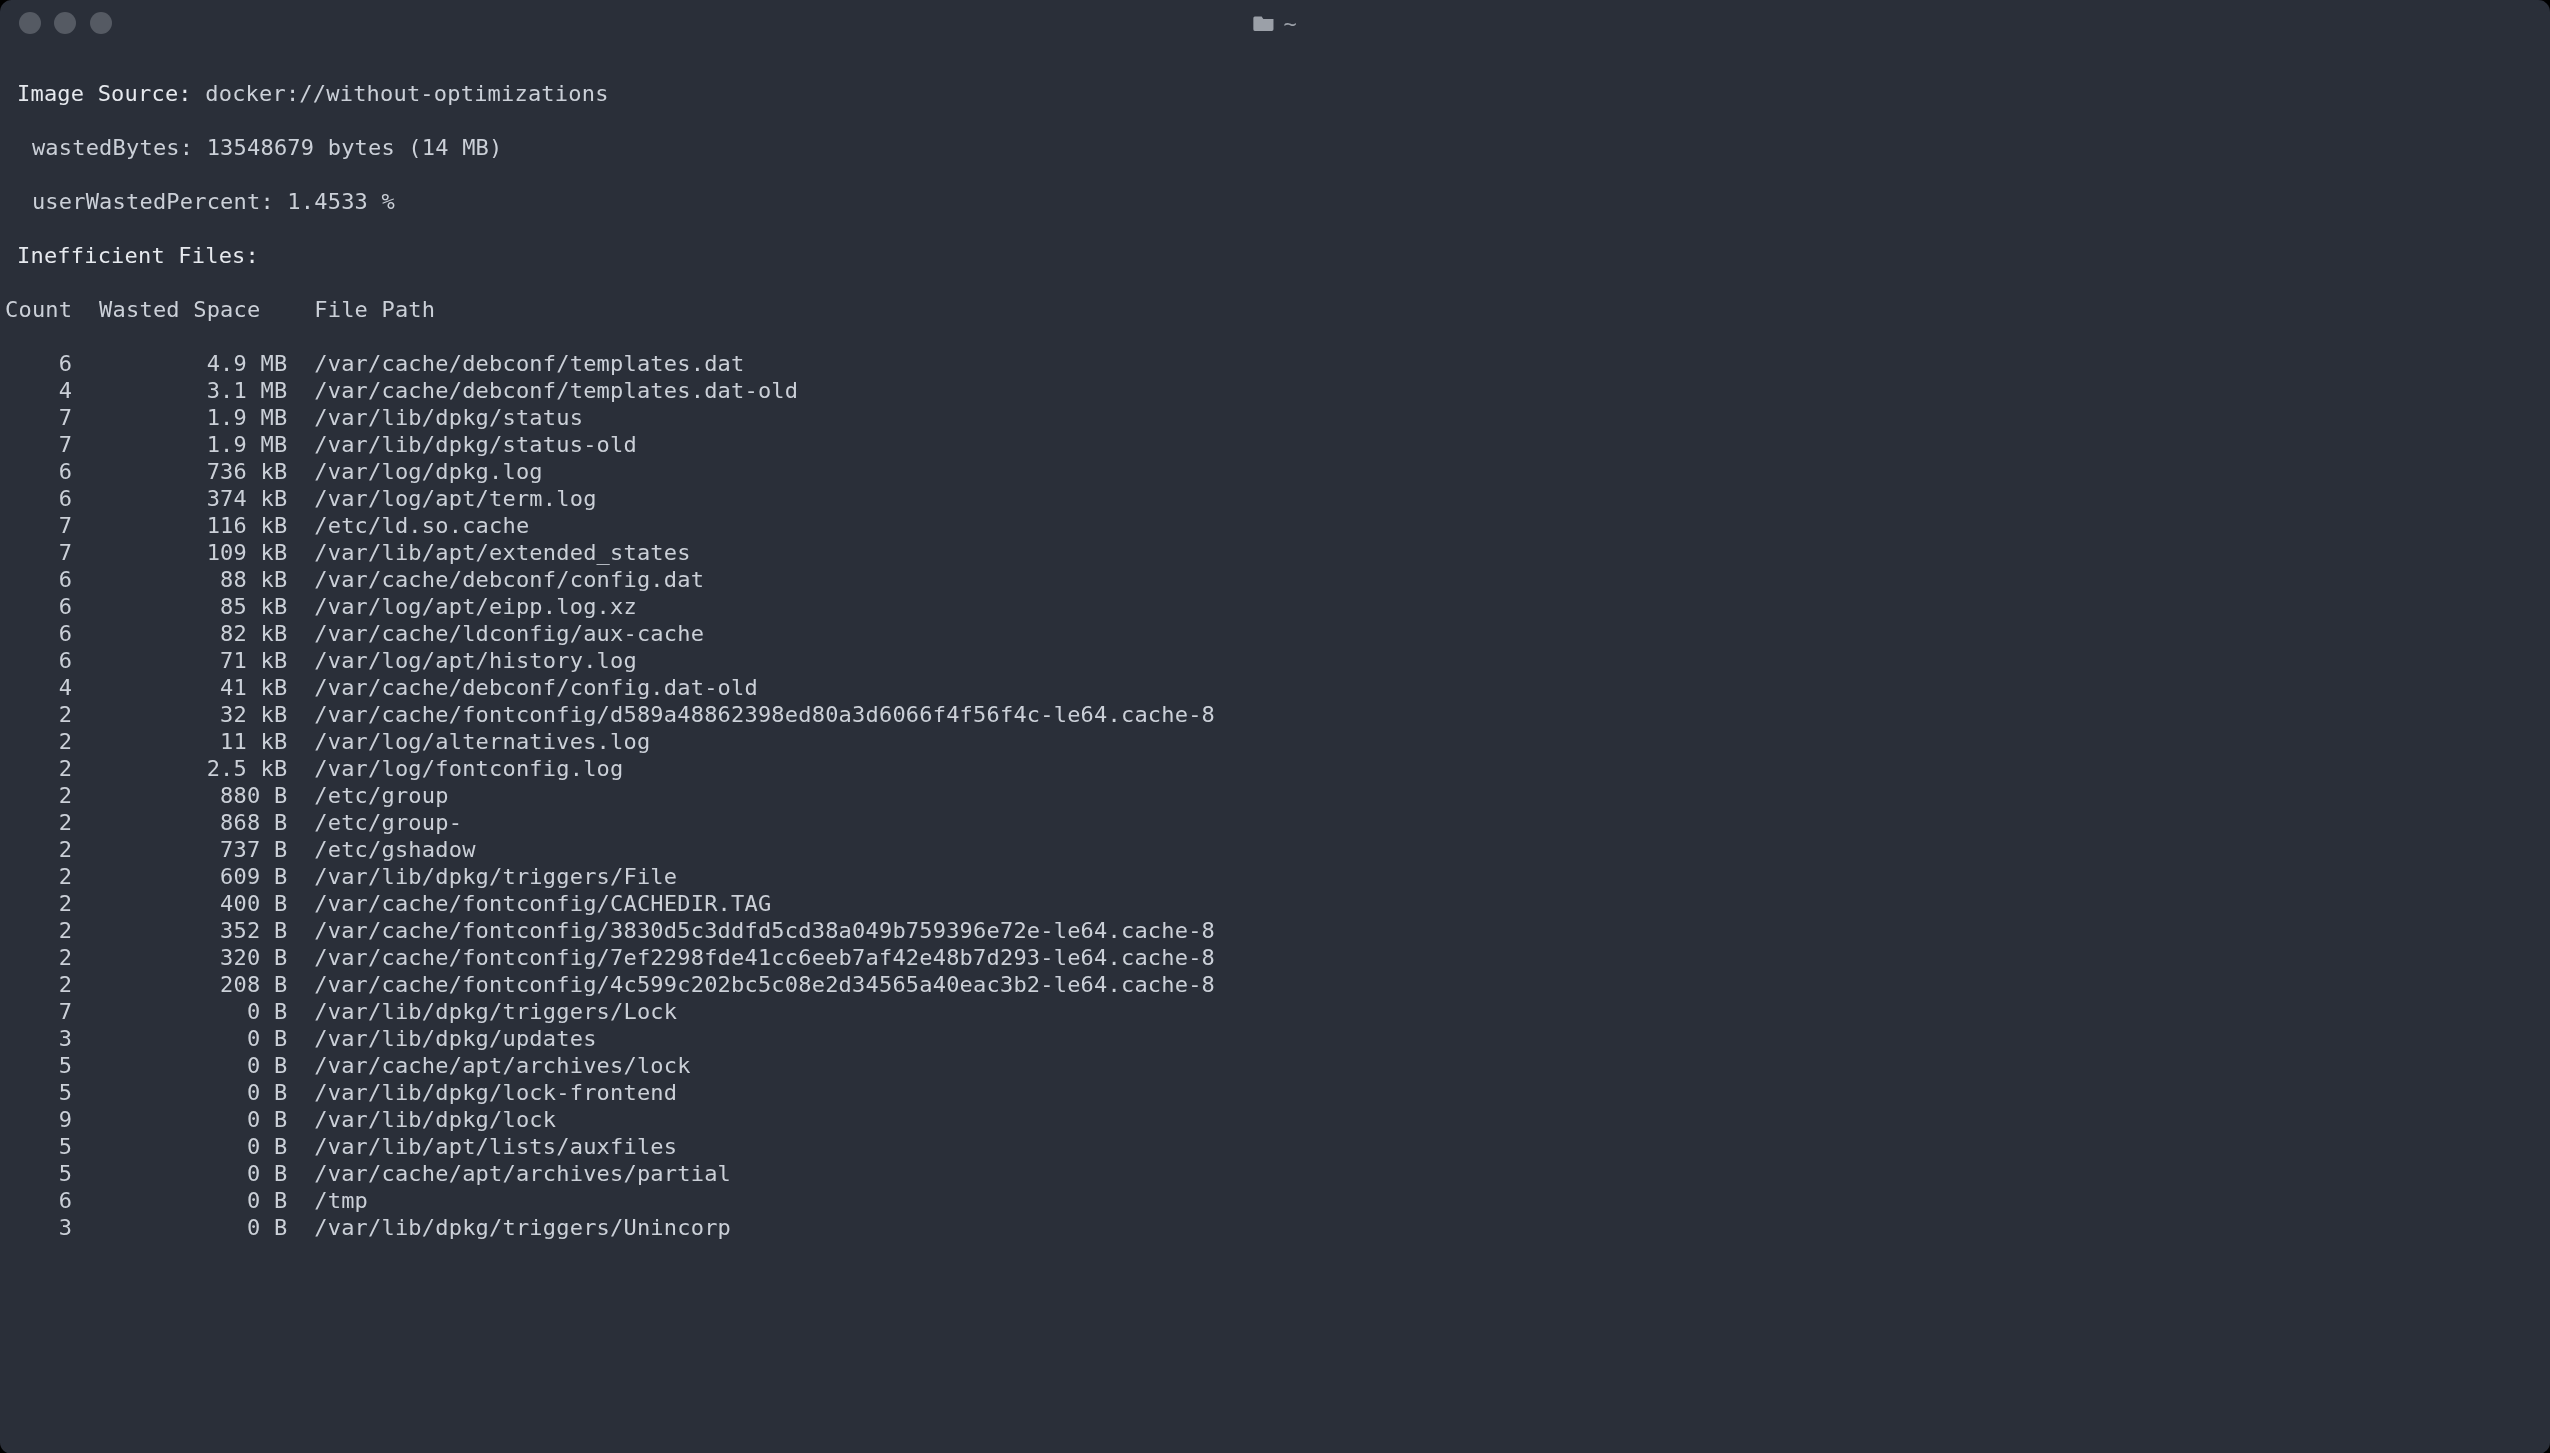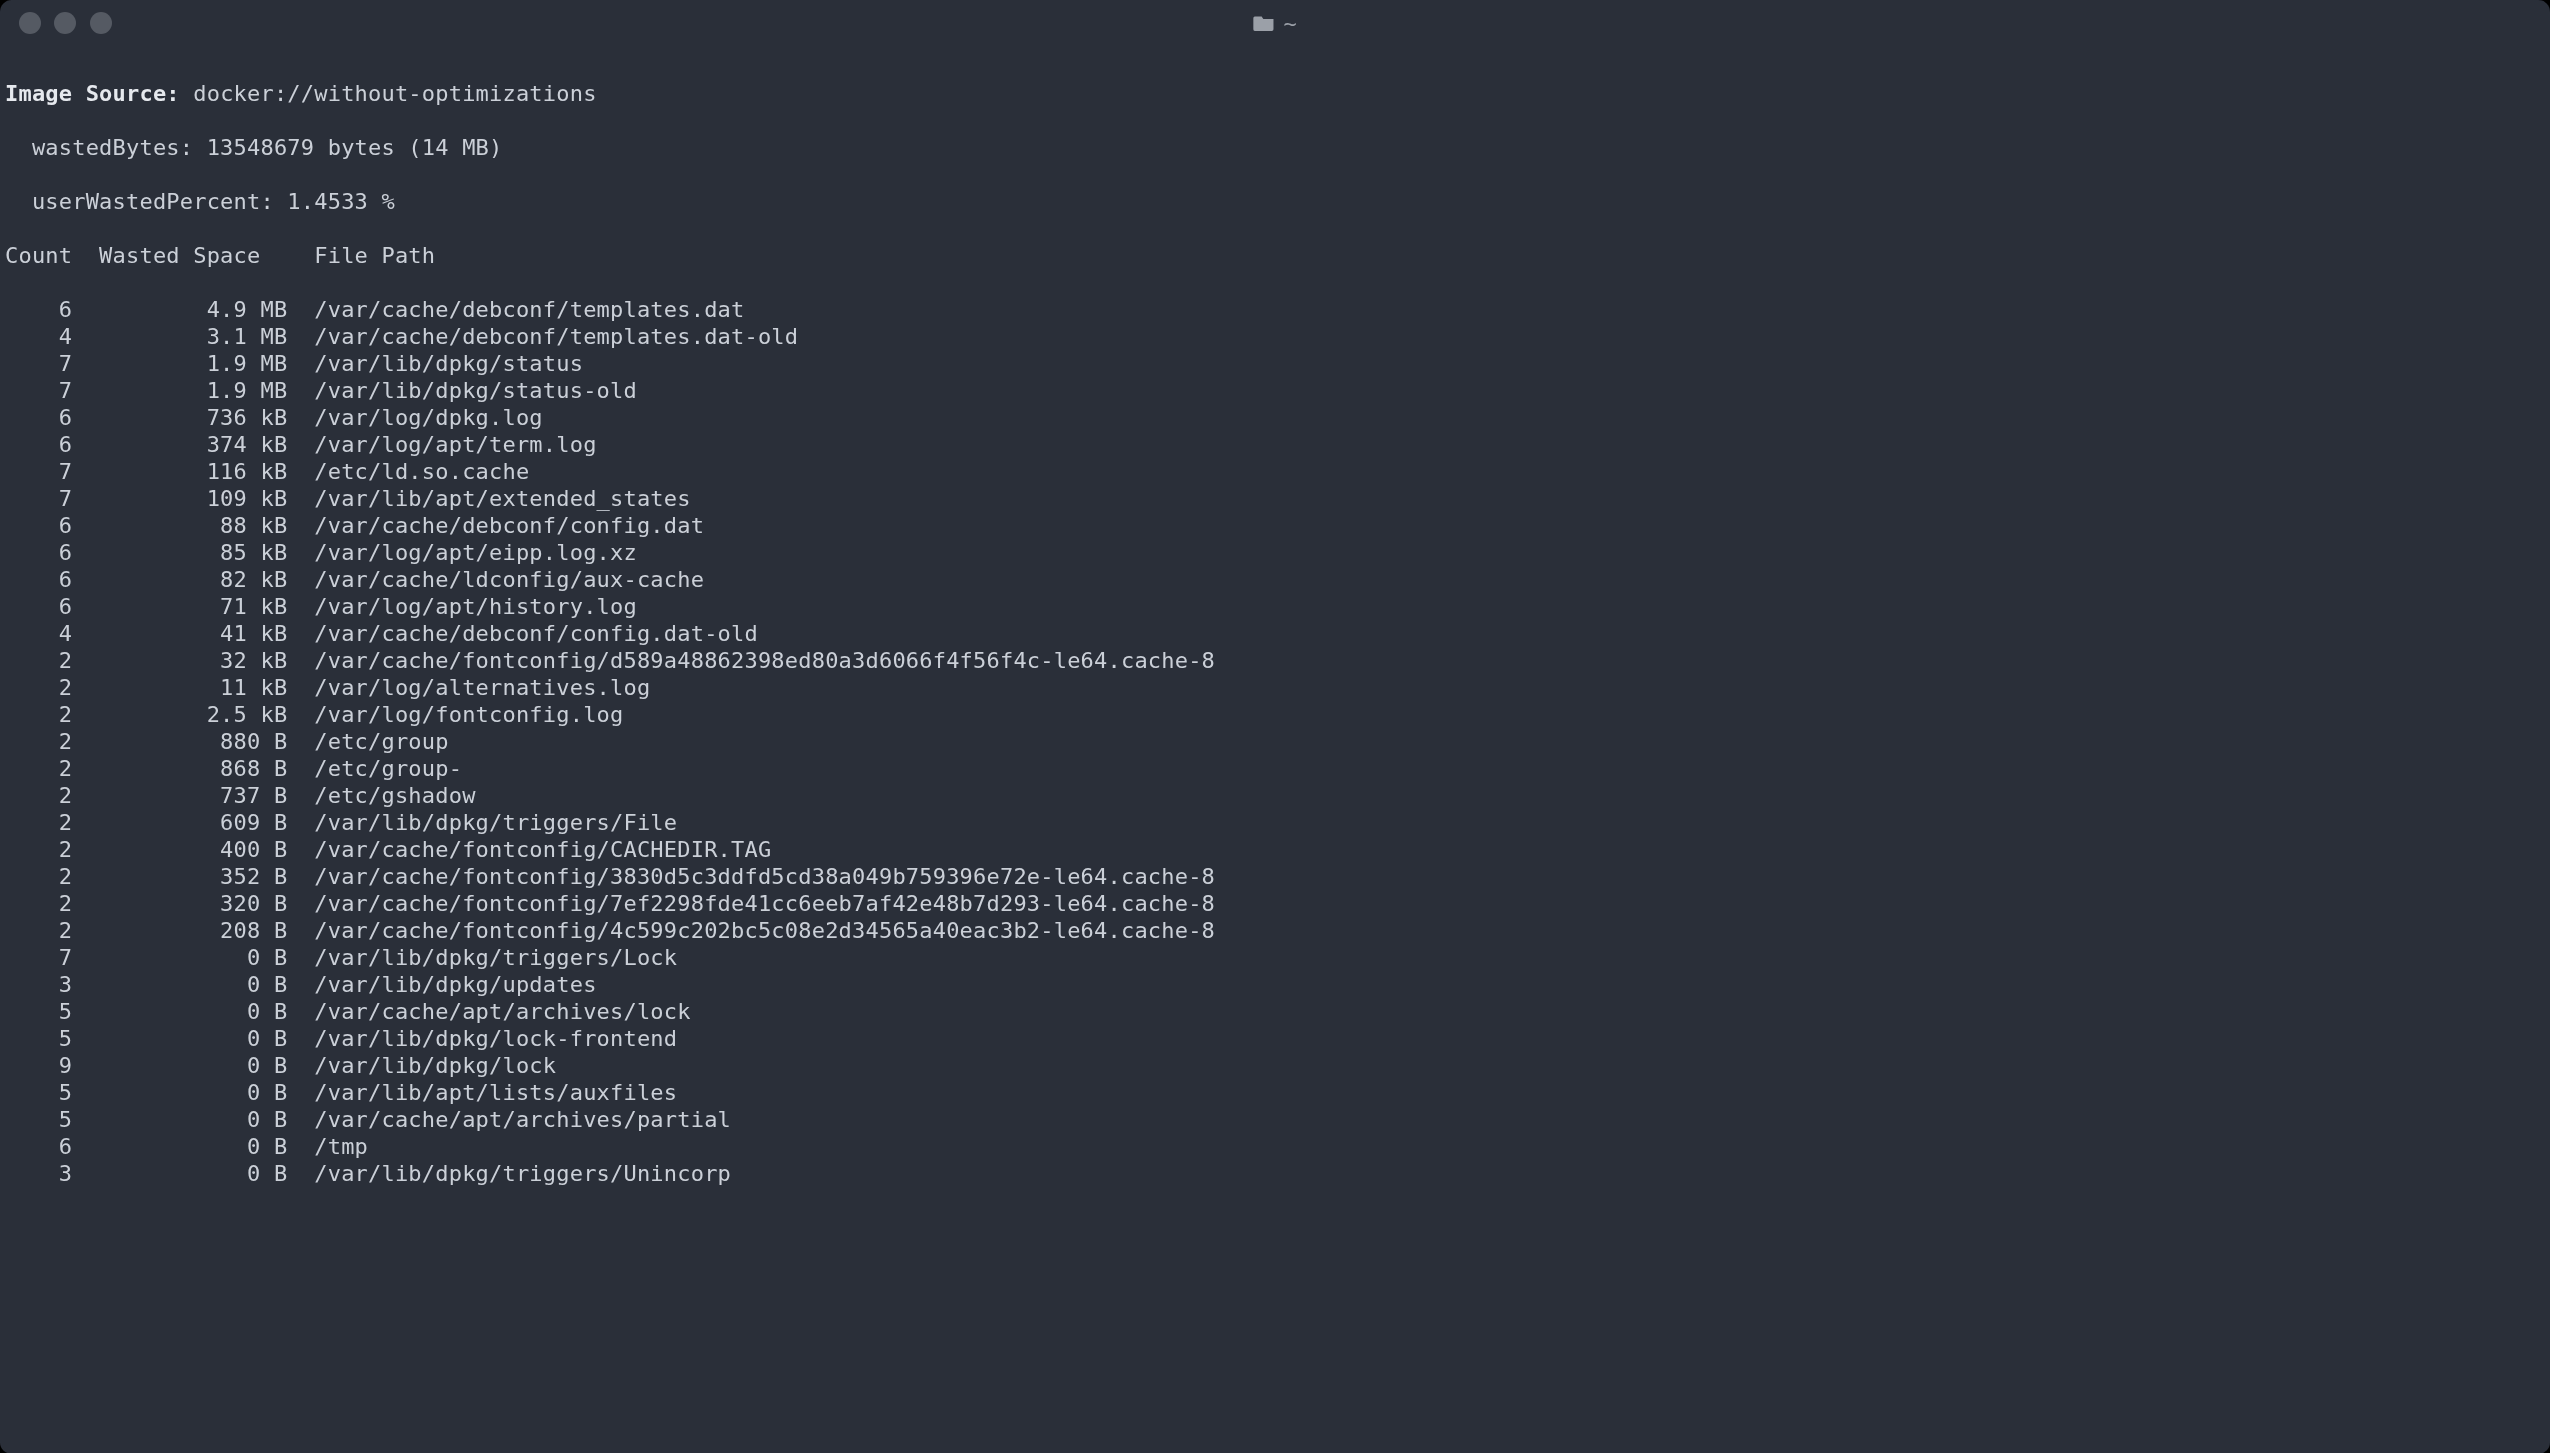--- a/index.html
+++ b/index.html
@@ -50,21 +50,21 @@
   .folder-icon svg { display: block; }
   .term {
     font-family: ui-monospace, Menlo, Monaco, "SF Mono", Consolas, monospace;
     font-size: 22px;
     line-height: 27px;
     color: #cbd0d8;
     white-space: pre;
     padding: 6.7px 5px 0 5px;
     letter-spacing: 0.2px;
   }
-  .bold  { font-weight: 700; color: #e6e9ee; }
+  .bold  { font-weight: 400; color: #e6e9ee; margin-left: 12px; }
 </style>
 </head>
 <body>
 
 <div class="window">
 
   <div class="titlebar">
     <div class="traffic">
       <div class="tl"></div>
       <div class="tl"></div>
@@ -77,20 +77,21 @@
         </svg>
       </span>
       <span>~</span>
     </div>
   </div>
 
   <div class="term">
 <div><span class="bold">Image Source:</span><span> docker://without-optimizations</span></div>
 <div>  wastedBytes: 13548679 bytes (14 MB)</div>
 <div>  userWastedPercent: 1.4533 %</div>
+<div class="bold">Inefficient Files:</div>
 <div id="header-row">Count  Wasted Space    File Path</div>
 <div id="rows"><div>    6          4.9 MB  /var/cache/debconf/templates.dat</div><div>    4          3.1 MB  /var/cache/debconf/templates.dat-old</div><div>    7          1.9 MB  /var/lib/dpkg/status</div><div>    7          1.9 MB  /var/lib/dpkg/status-old</div><div>    6          736 kB  /var/log/dpkg.log</div><div>    6          374 kB  /var/log/apt/term.log</div><div>    7          116 kB  /etc/ld.so.cache</div><div>    7          109 kB  /var/lib/apt/extended_states</div><div>    6           88 kB  /var/cache/debconf/config.dat</div><div>    6           85 kB  /var/log/apt/eipp.log.xz</div><div>    6           82 kB  /var/cache/ldconfig/aux-cache</div><div>    6           71 kB  /var/log/apt/history.log</div><div>    4           41 kB  /var/cache/debconf/config.dat-old</div><div>    2           32 kB  /var/cache/fontconfig/d589a48862398ed80a3d6066f4f56f4c-le64.cache-8</div><div>    2           11 kB  /var/log/alternatives.log</div><div>    2          2.5 kB  /var/log/fontconfig.log</div><div>    2           880 B  /etc/group</div><div>    2           868 B  /etc/group-</div><div>    2           737 B  /etc/gshadow</div><div>    2           609 B  /var/lib/dpkg/triggers/File</div><div>    2           400 B  /var/cache/fontconfig/CACHEDIR.TAG</div><div>    2           352 B  /var/cache/fontconfig/3830d5c3ddfd5cd38a049b759396e72e-le64.cache-8</div><div>    2           320 B  /var/cache/fontconfig/7ef2298fde41cc6eeb7af42e48b7d293-le64.cache-8</div><div>    2           208 B  /var/cache/fontconfig/4c599c202bc5c08e2d34565a40eac3b2-le64.cache-8</div><div>    7             0 B  /var/lib/dpkg/triggers/Lock</div><div>    3             0 B  /var/lib/dpkg/updates</div><div>    5             0 B  /var/cache/apt/archives/lock</div><div>    5             0 B  /var/lib/dpkg/lock-frontend</div><div>    9             0 B  /var/lib/dpkg/lock</div><div>    5             0 B  /var/lib/apt/lists/auxfiles</div><div>    5             0 B  /var/cache/apt/archives/partial</div><div>    6             0 B  /tmp</div><div>    3             0 B  /var/lib/dpkg/triggers/Unincorp</div></div>
 
 
 
 
 
 
   </div>
 

